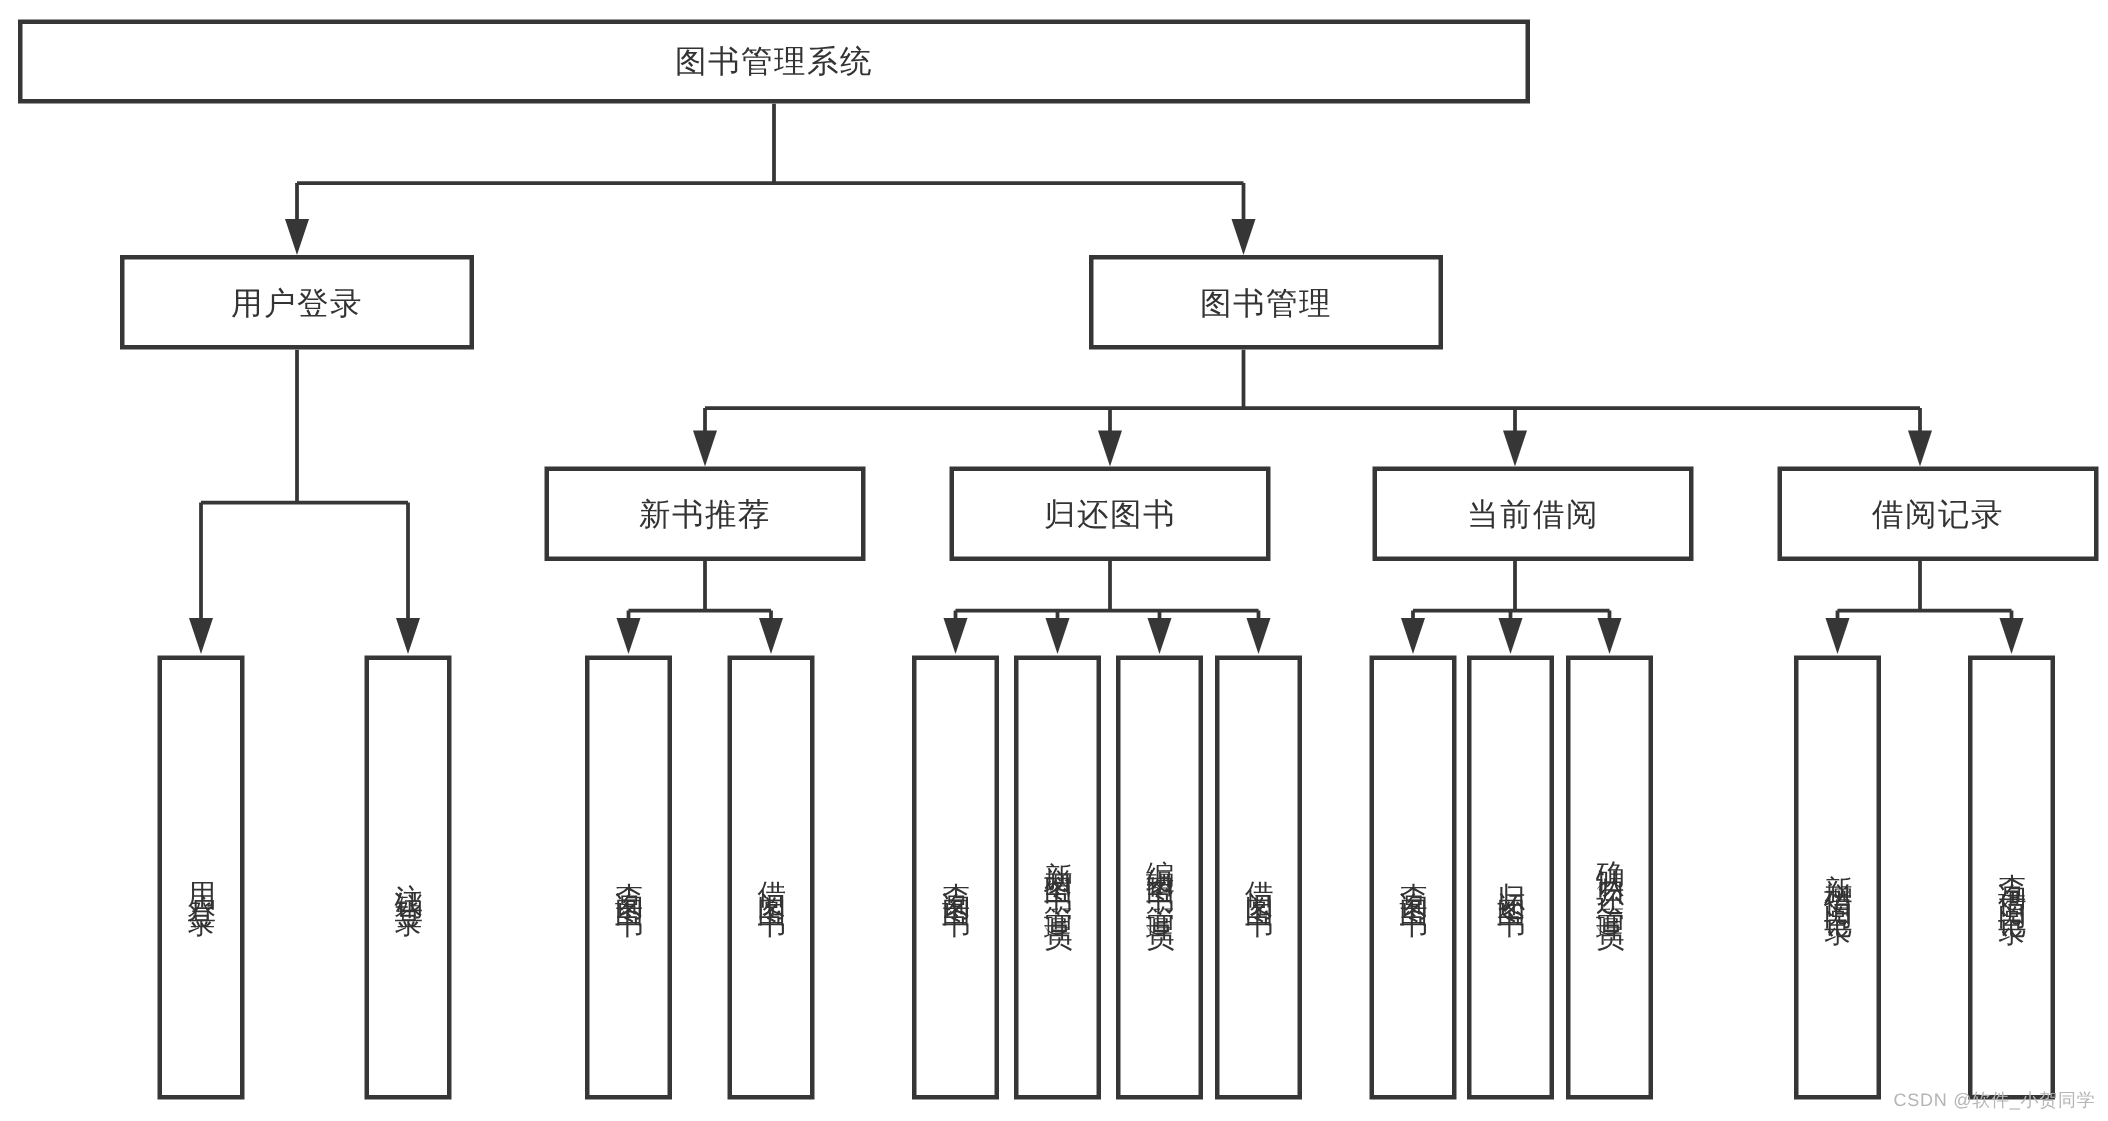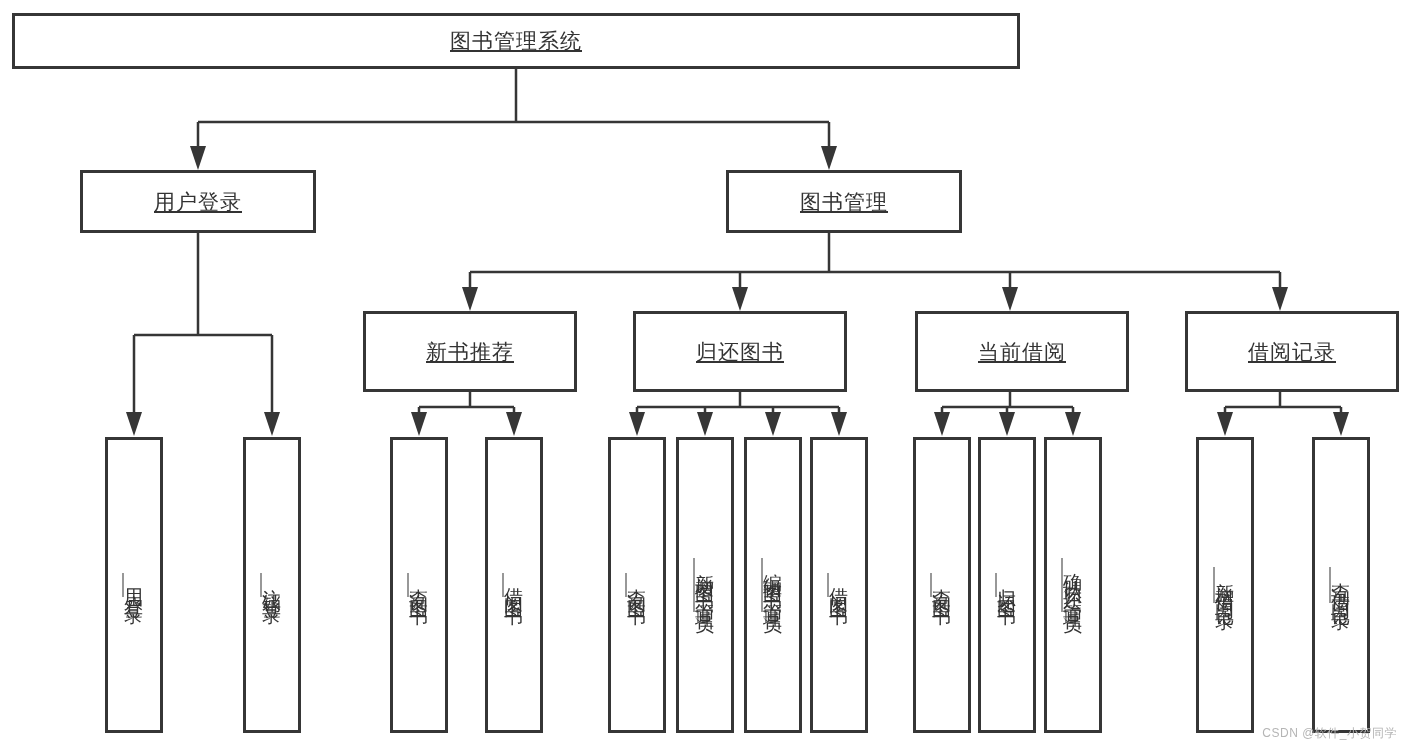--- a/index.html
+++ b/index.html
@@ -23,26 +23,25 @@
   }
   .connector-layer path{stroke:var(--line);stroke-width:2.5;fill:none;}
   .connector-layer polygon{fill:var(--line);stroke:none;}
   .node{
     position:absolute;
     background:var(--box-bg);
     border:3px solid var(--line);
     color:var(--text);
     display:flex;align-items:center;justify-content:center;
     text-align:center;
-    text-decoration:underline;
   }
   .h-node{font-size:21px;letter-spacing:1px;}
   .top-node{left:12px;top:13px;width:1008px;height:56px;}
   .lv2{top:170px;width:236px;height:63px;}
-  .lv3{top:311px;width:214px;height:81px;}
+  .lv3{top:311px;width:214px;height:63px;}
   .v-node{
     top:437px;width:58px;height:296px;
     font-size:19px;
     writing-mode:vertical-rl;
     text-orientation:upright;
     letter-spacing:6px;
     line-height:1;
   }
   .watermark{
     position:absolute;

